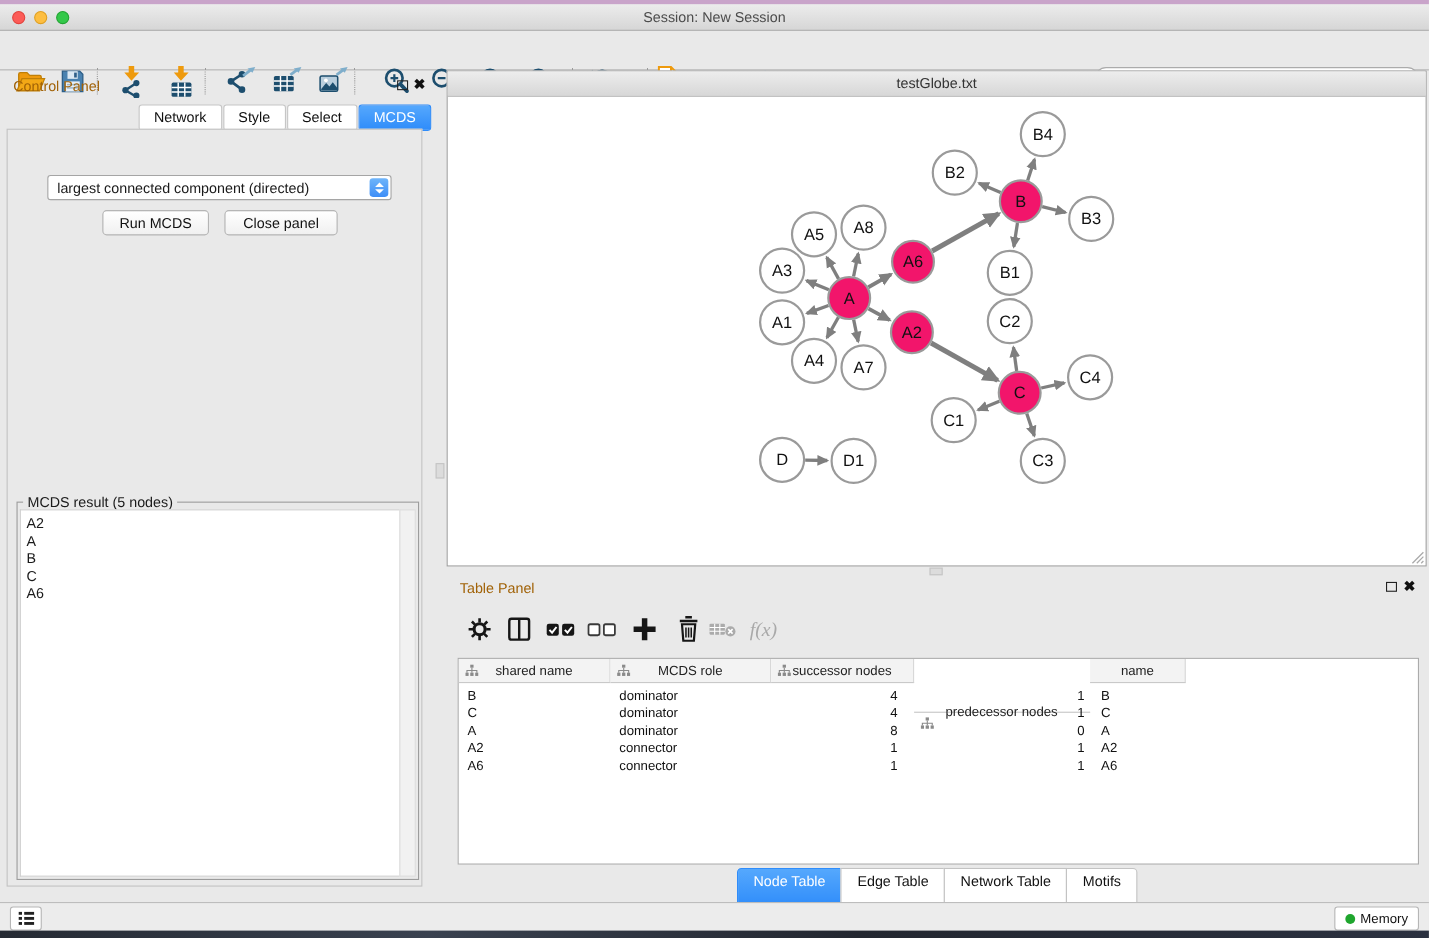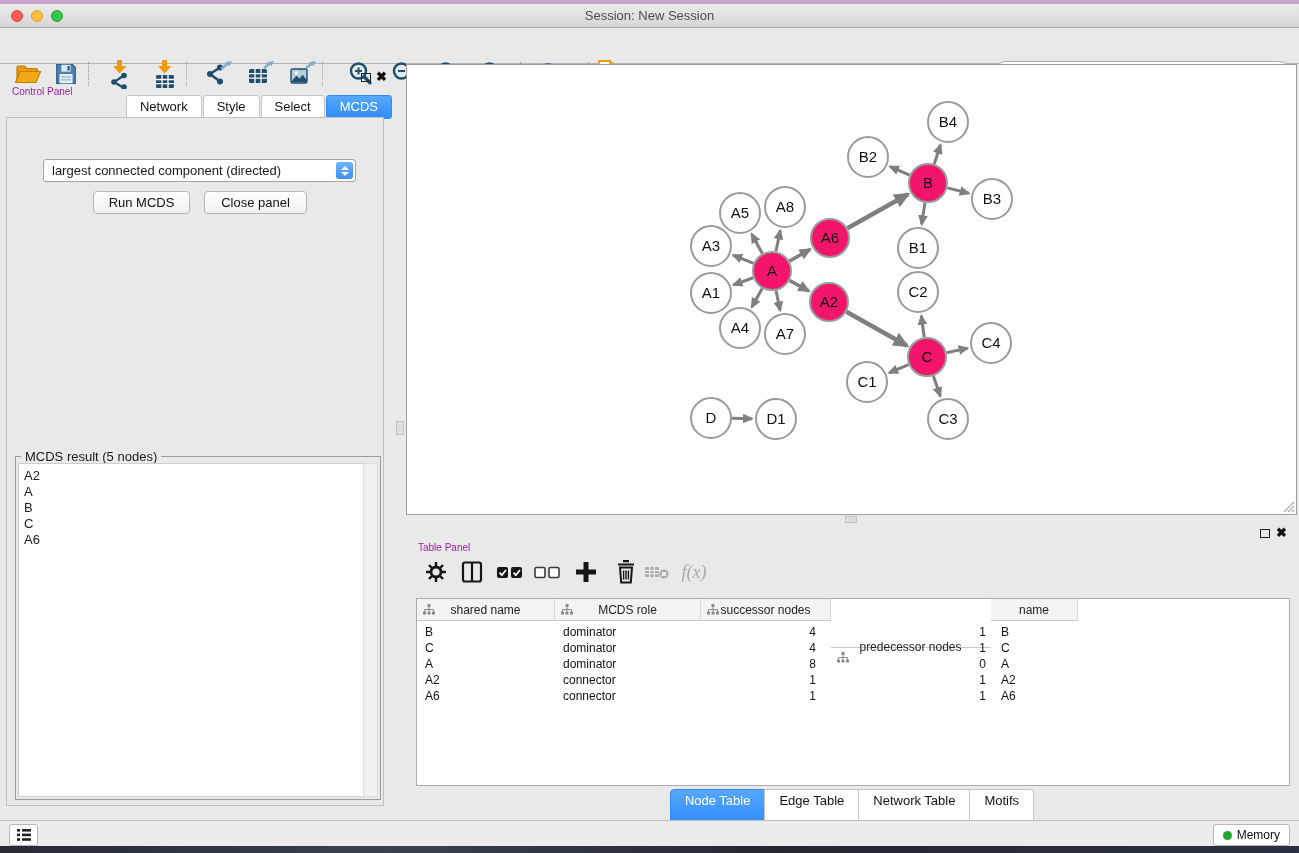--- a/index.html
+++ b/index.html
@@ -18,21 +18,21 @@
   #app-title{width:100%;text-align:center;line-height:24px;font-size:13px;color:#4c4c4c;}
   
   #main-toolbar{left:0;top:28px;width:1299px;height:36px;border-bottom:1px solid #b2b2b2;box-sizing:border-box;}
   .tbtn{position:absolute;top:29px;width:36px;height:34px;display:flex;align-items:center;justify-content:center;}
   .tb-sep{position:absolute;top:34px;height:24px;width:0;border-left:1px dotted #9a9a9a;}
   #search-box{position:absolute;left:995px;top:33px;width:295px;height:21px;background:#fff;border:1px solid #ABABAB;border-radius:11px;box-sizing:border-box;display:flex;align-items:center;}
   #search-box svg{margin-left:7px;}
   #search-input{border:none;outline:none;flex:1;height:15px;font-size:12px;background:transparent;margin-left:4px;}
   
   #control-panel{left:0;top:64px;width:392px;height:756px;}
-  .panel-title{position:absolute;left:12px;top:7px;font-size:10px;color:#a21caf;margin-top:15px;}
+  .panel-title{position:absolute;left:12px;top:7px;font-size:13px;color:#a16207;}
   .float-ico{position:absolute;width:10px;height:9px;border:1.5px solid #222;box-sizing:border-box;}
   .close-ico{position:absolute;font-size:13px;font-weight:bold;color:#111;line-height:10px;}
   #cp-tabs{position:absolute;left:0;top:31px;width:100%;display:flex;justify-content:flex-end;}
   .cp-tab{font-size:13px;padding:3px 13px 4px 13px;background:#fff;border:1px solid #C6C6C6;margin-left:1px;border-radius:3px;color:#111;}
   .cp-tab.sel{background:linear-gradient(#55A8FD,#2F8CFA);border-color:#2F8CFA;color:#fff;}
   #cp-inner{position:absolute;left:6px;top:53px;width:378px;height:689px;background:#E9E9E9;border:1px solid #C2C2C2;box-sizing:border-box;}
   #opt-label{position:absolute;top:20px;width:100%;text-align:center;font-size:13px;}
   #criterion-select{position:absolute;left:36px;top:41px;width:313px;height:23px;background:#fff;border:1px solid #A5A5A5;border-radius:3px;box-sizing:border-box;font-size:13px;}
   #criterion-select .val{position:absolute;left:8px;top:3px;white-space:nowrap;}
   .stepper{position:absolute;right:2px;top:2px;width:17px;height:17px;border-radius:3px;background:linear-gradient(#6FB5FA,#3E8EF7);display:flex;flex-direction:column;align-items:center;justify-content:center;}
@@ -264,20 +264,26 @@
           <div>A6</div>
         </div>
       <div id="result-scroll"></div>
     </div>
   </div>
 </div>
 
 <div class="abs grip-v"></div>
 
 <div class="abs" id="network-window">
+  <div id="nw-titlebar">
+    <span class="tl2 red" style="left:9px"></span>
+    <span class="tl2 yellow" style="left:26px"></span>
+    <span class="tl2 green" style="left:43px"></span>
+    <div id="nw-title">testGlobe.txt</div>
+  </div>
   <svg id="graph-svg" width="889" height="427">
       <defs>
         <marker id="arrow" viewBox="0 0 4 3.6" refX="3.3" refY="1.8" markerWidth="3.6" markerHeight="3.4" orient="auto">
           <path d="M0,0 L4,1.8 L0,3.6 Z" fill="#7f7f7f"></path>
         </marker>
       </defs>
       <line x1="355.3384531417733" y1="166.48844631946412" x2="344.593856229872" y2="147.01386441664306" stroke="#7f7f7f" stroke-width="3" marker-end="url(#arrow)"></line>
       <line x1="368.9811984858021" y1="164.40025360835892" x2="373.2225618170375" y2="143.51969566996928" stroke="#7f7f7f" stroke-width="3" marker-end="url(#arrow)"></line>
       <line x1="346.49389722678654" y1="176.41553165032235" x2="326.2073233278561" y2="168.10136201961316" stroke="#7f7f7f" stroke-width="3" marker-end="url(#arrow)"></line>
       <line x1="346.18618667207073" y1="190.78530972482696" x2="326.5765759935151" y2="197.85762833020766" stroke="#7f7f7f" stroke-width="3" marker-end="url(#arrow)"></line>

